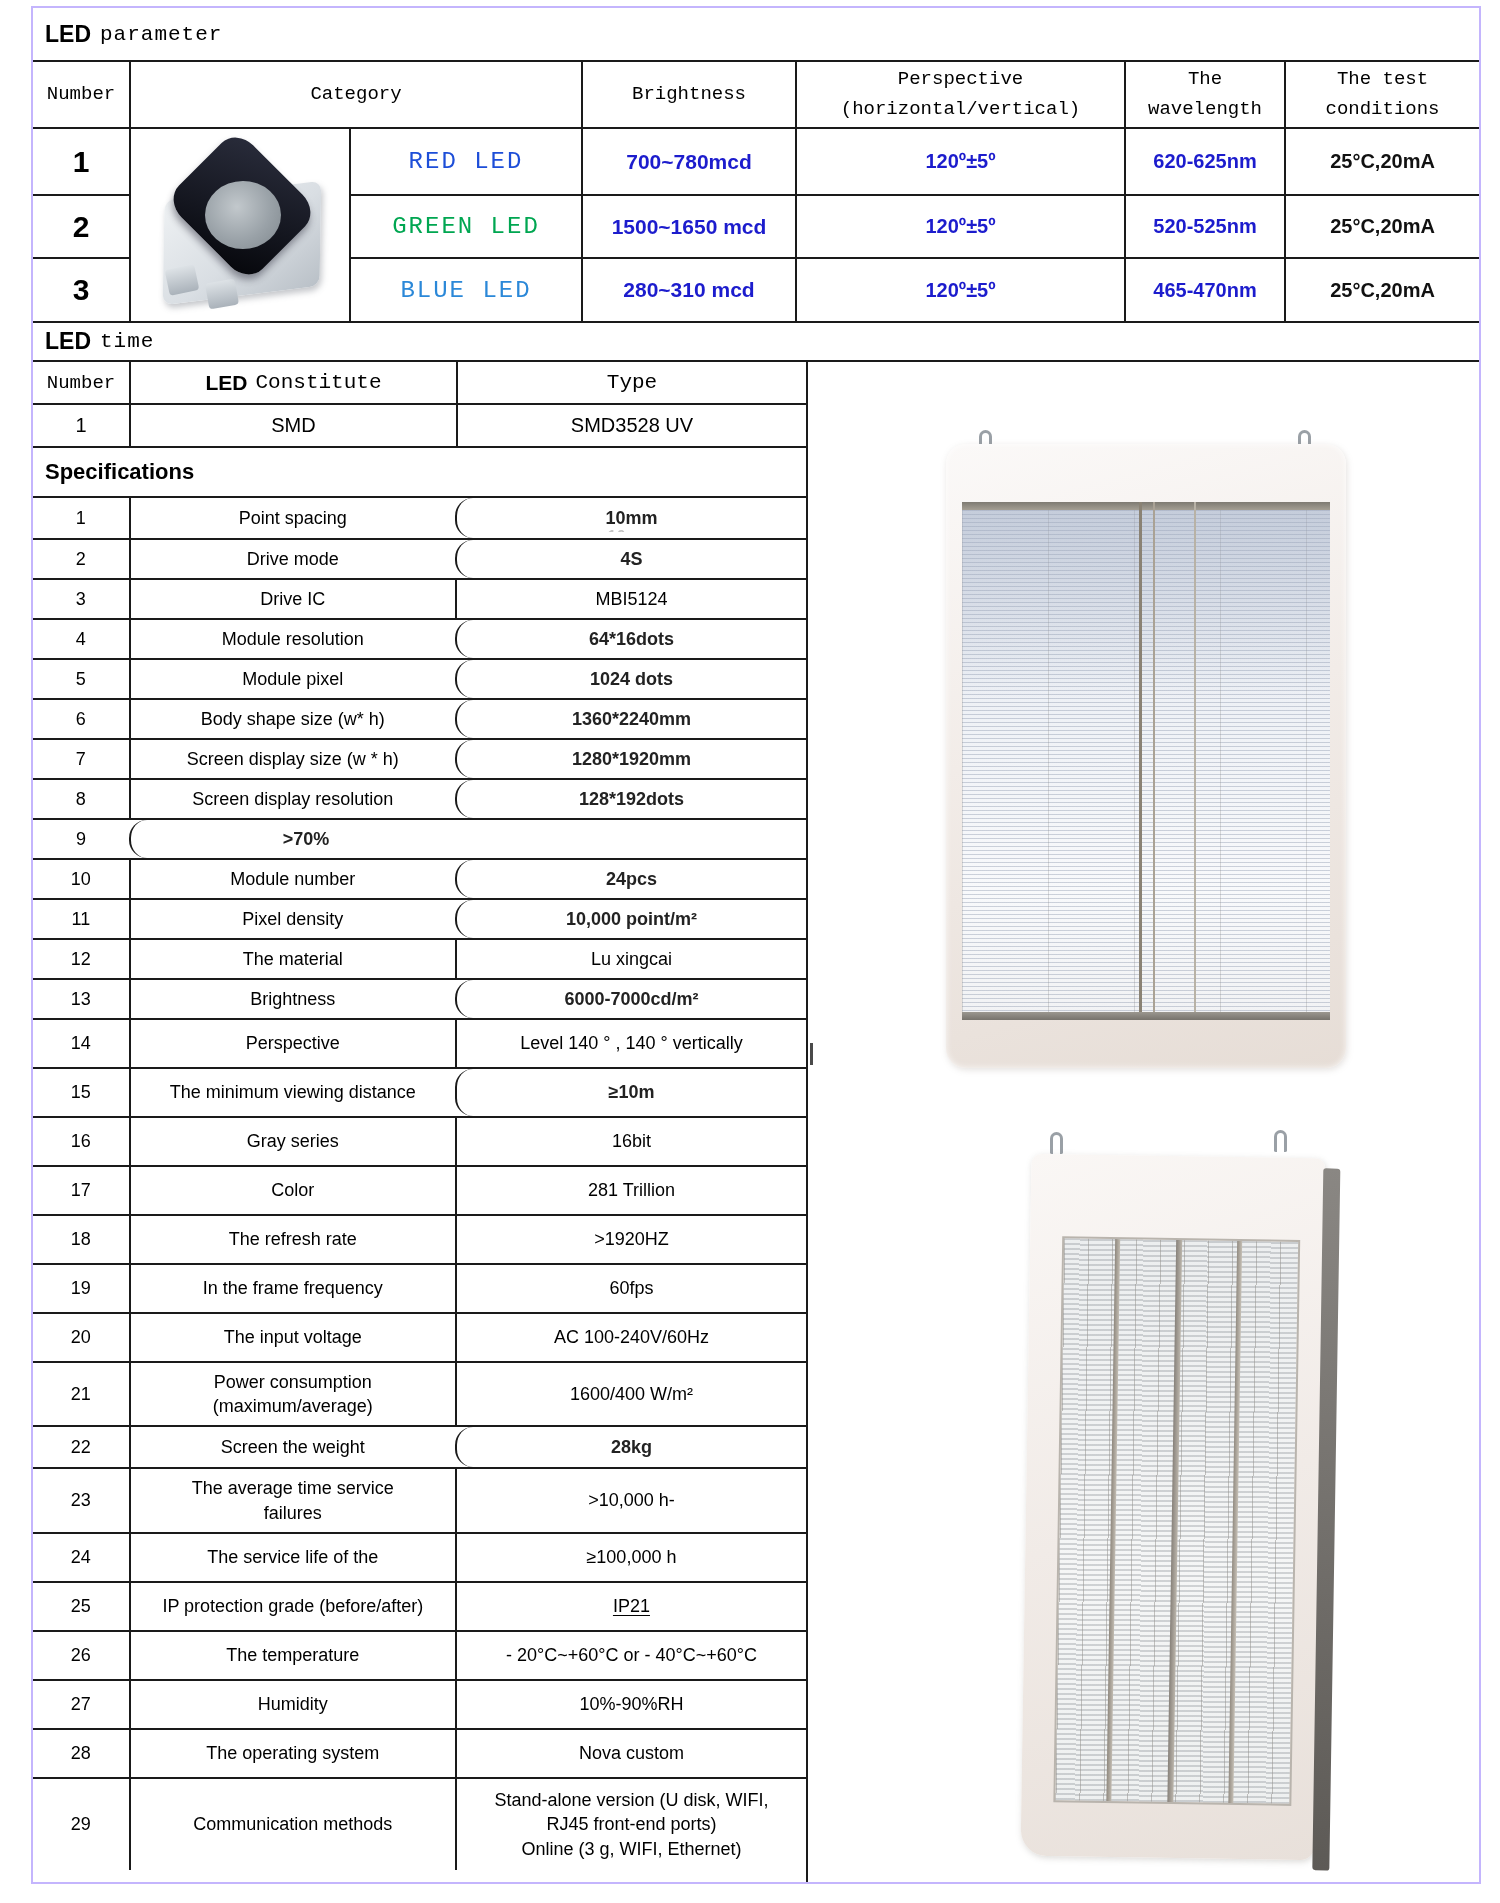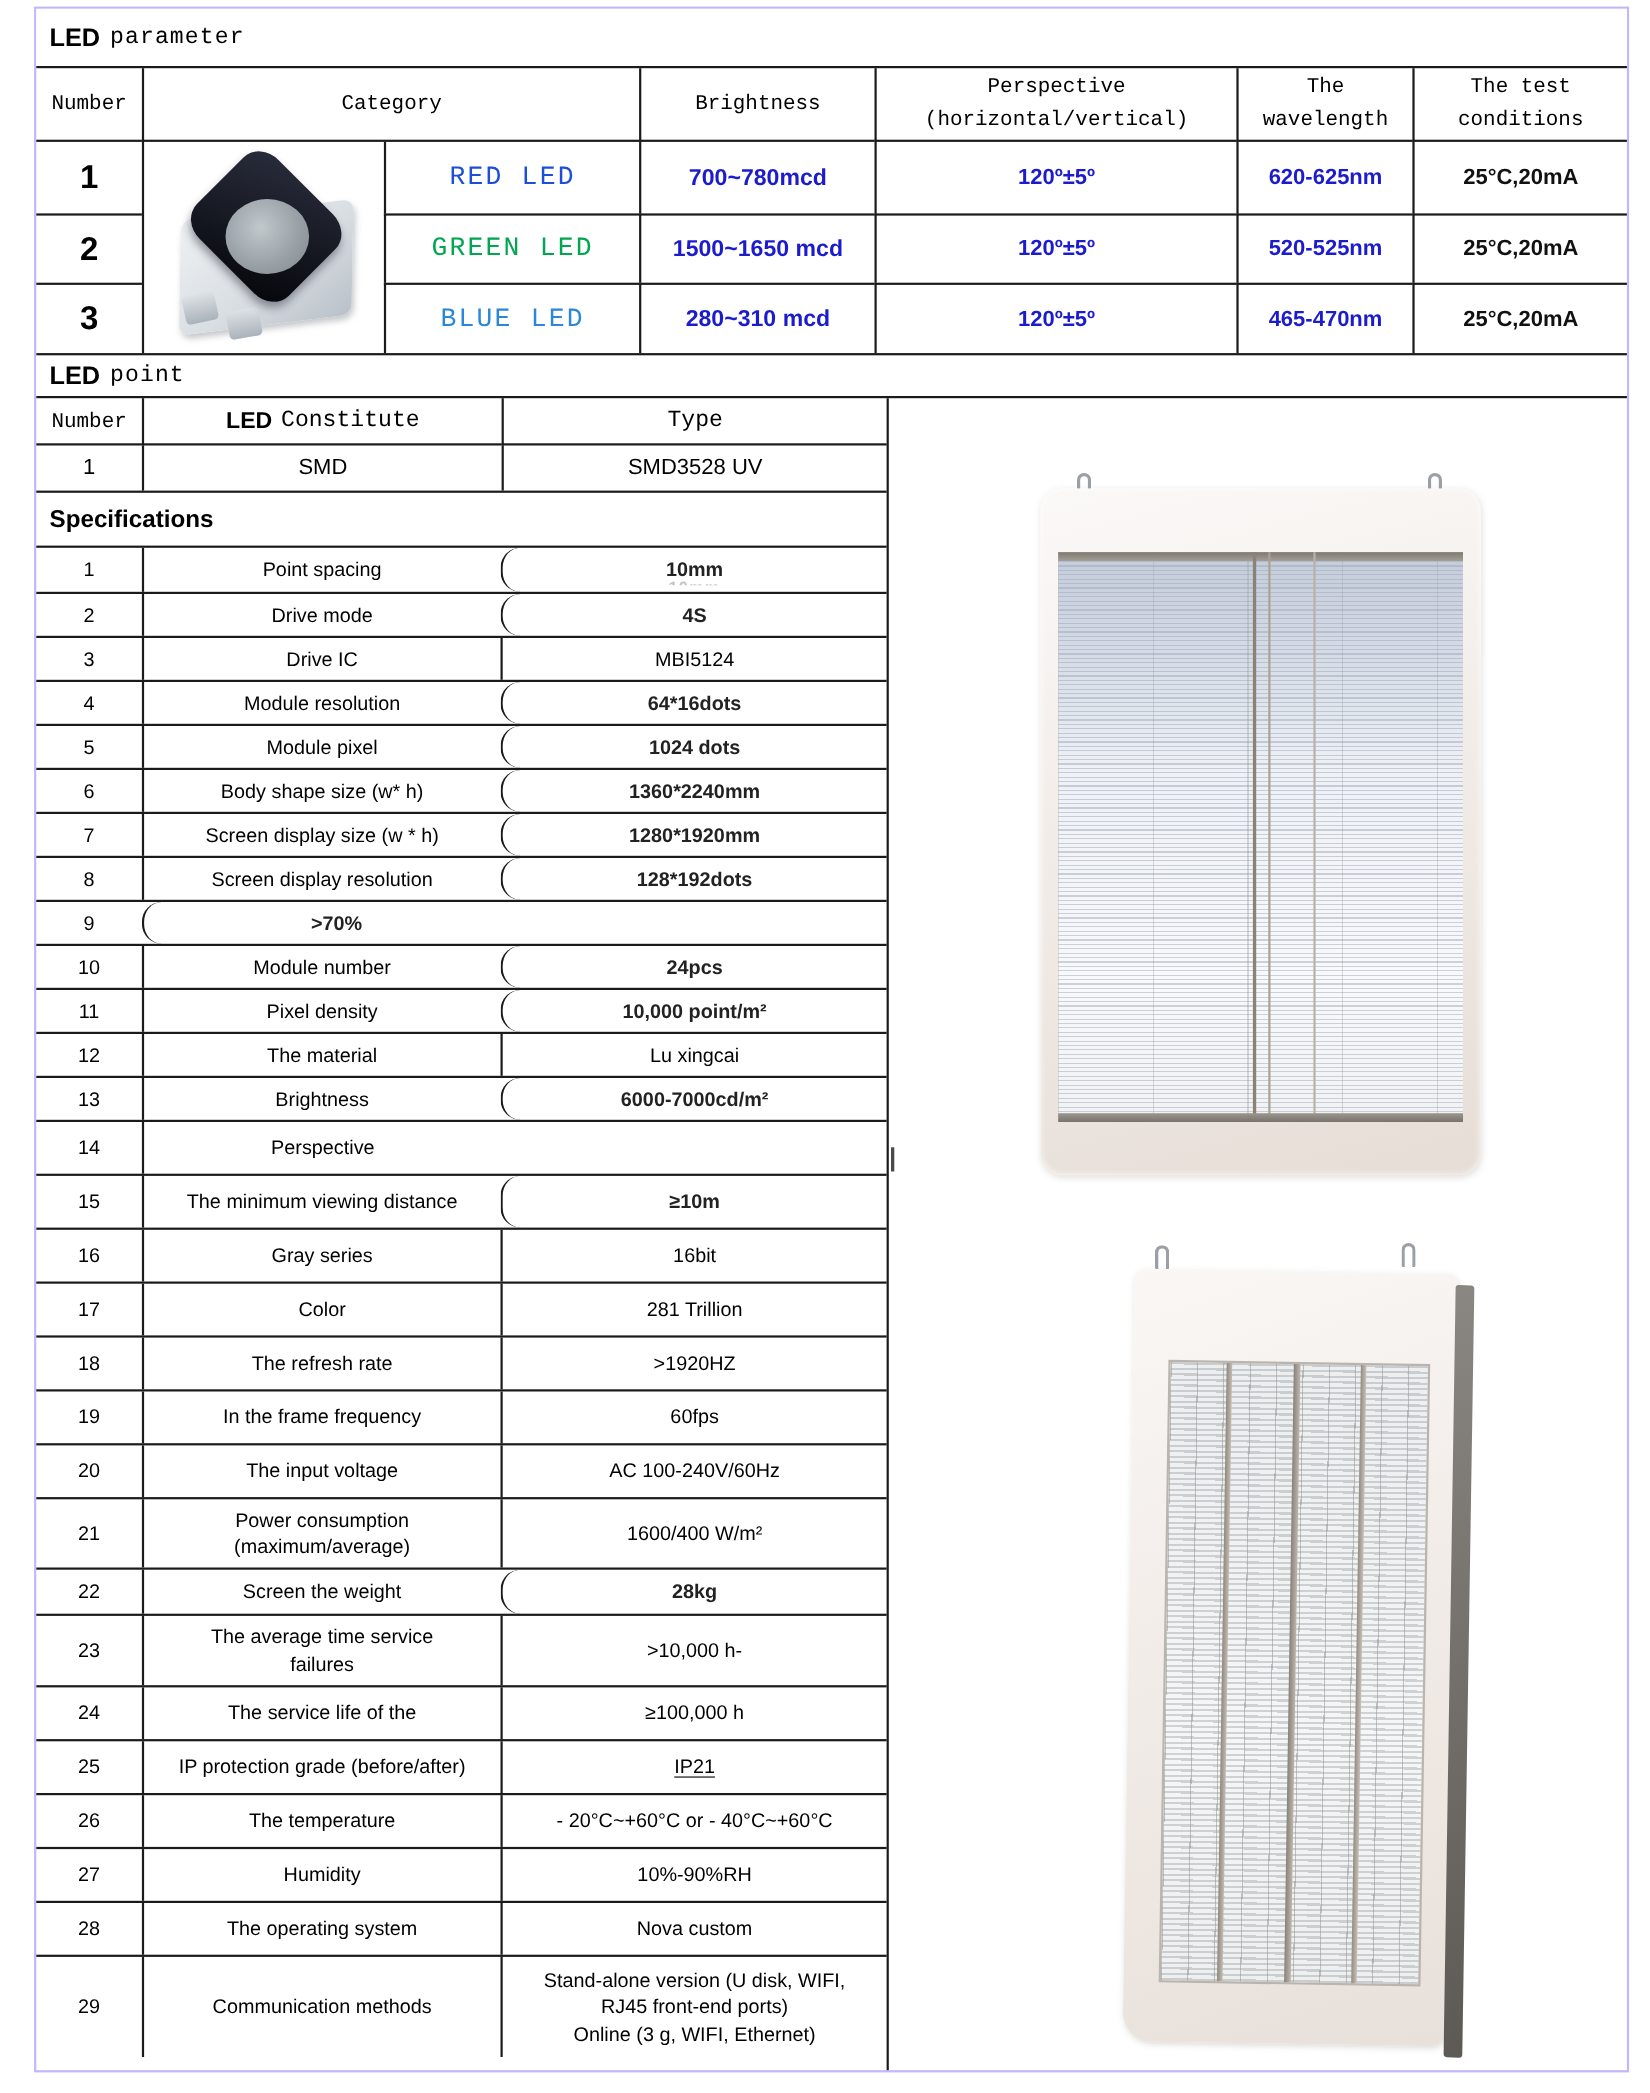--- a/index.html
+++ b/index.html
@@ -165,21 +165,21 @@
     <div class="rownum sans bt" style="grid-column:1;grid-row:4">3</div>
     <div class="cat mono bluel bl bt" style="grid-column:3;grid-row:4">BLUE LED</div>
     <div class="bval sans bl bt" style="grid-column:4;grid-row:4">280~310 mcd</div>
     <div class="pval sans bl bt" style="grid-column:5;grid-row:4">120º±5º</div>
     <div class="pval sans bl bt" style="grid-column:6;grid-row:4">465-470nm</div>
     <div class="tval sans bl bt" style="grid-column:7;grid-row:4">25°C,20mA</div>
   </div>
 
   <div class="banner chip-banner">
     <span class="b-bold sans">LED</span>
-    <span class="b-rest mono">point</span>
+    <span class="b-rest mono">time</span>
   </div>
 
   <div class="bottom">
     <div class="leftcol">
 
       <div class="ctable">
         <div class="chead mono hb">Number</div>
         <div class="cmid mono hb bl">
           <span class="lbold">LED</span>
           <span>Constitute</span>
@@ -253,20 +253,21 @@
             <div class="v">Lu xingcai</div>
           </div>
         <div class="srow h40">
             <div class="n">13</div>
             <div class="l">Brightness</div>
             <div class="v vb">6000-7000cd/m²</div>
           </div>
         <div class="srow h49">
             <div class="n">14</div>
             <div class="l">Perspective</div>
+            <div class="v">Level 140 ° , 140 °  vertically</div>
           </div>
         <div class="srow h49">
             <div class="n">15</div>
             <div class="l">The minimum viewing distance</div>
             <div class="v vb">≥10m</div>
           </div>
         <div class="srow h49">
             <div class="n">16</div>
             <div class="l">Gray series</div>
             <div class="v">16bit</div>

